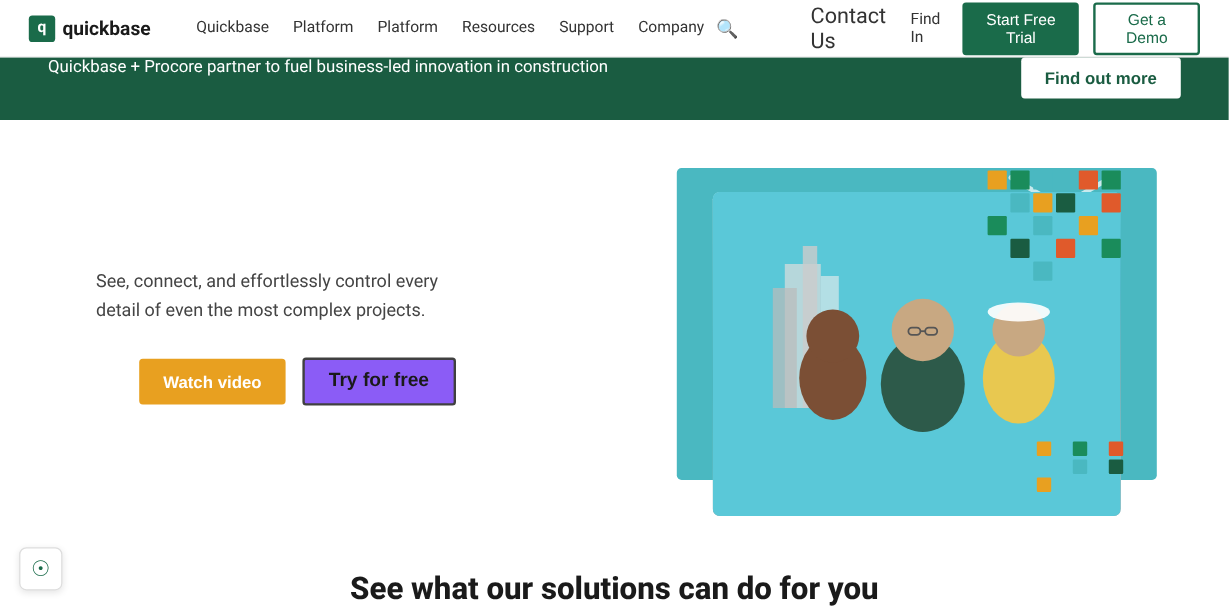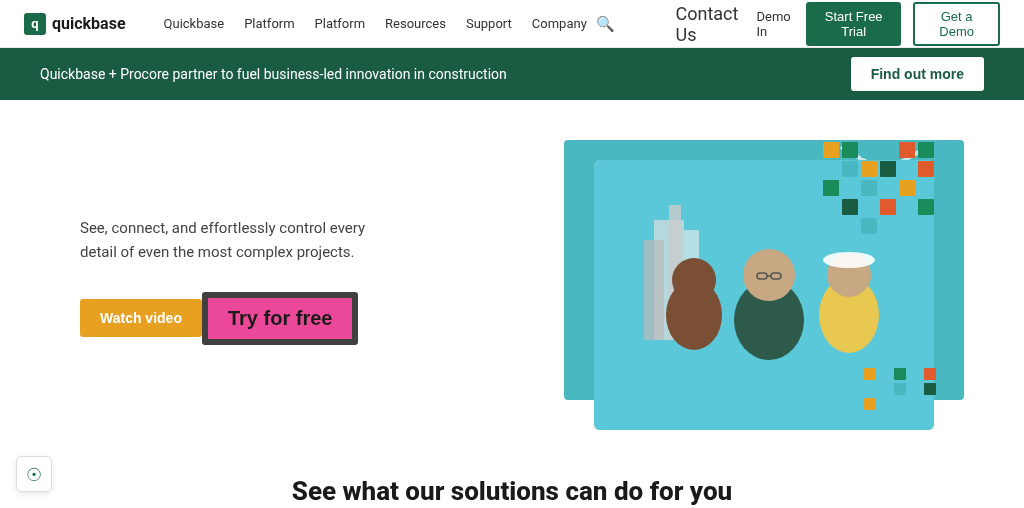--- a/index.html
+++ b/index.html
@@ -26,46 +26,46 @@
       background: #1a6b4a; color: #fff; border: none; padding: 7px 14px;
       font-size: 13px; border-radius: 3px; cursor: pointer; font-weight: 500;
     }
     .btn-demo {
       background: #fff; color: #1a6b4a; border: 2px solid #1a6b4a; padding: 5px 14px;
       font-size: 13px; border-radius: 3px; cursor: pointer; font-weight: 500;
     }
 
     
     .banner {
-      background: #1a5c41; color: #fff; display: flex; align-items: center;
+      background: #1a5c41; color: #fff; display: flex; align-items: flex-start;
       justify-content: space-between; padding: 0 40px; height: 52px;
     }
     .banner-text { font-size: 14px; }
     .btn-find-out {
       background: #fff; color: #1a5c41; border: none; padding: 9px 20px;
       font-size: 14px; font-weight: 700; border-radius: 3px; cursor: pointer; white-space: nowrap;
     }
 
     
     .hero {
       display: flex; align-items: center; padding: 40px 60px 20px 80px;
       min-height: 280px; position: relative; overflow: hidden;
     }
     .hero-content { flex: 0 0 420px; z-index: 2; }
     .hero-title { font-size: 36px; font-weight: 800; line-height: 1.2; margin-bottom: 18px; color: #1a1a1a; }
     .hero-title-accent { color: #1a8c5b; }
     .hero-desc { font-size: 15px; color: #444; line-height: 1.6; margin-bottom: 28px; max-width: 320px; }
-    .hero-buttons { display: flex; align-items: center; }
+    .hero-buttons { display: flex; gap: 14px; align-items: center; margin-left: 36px; }
     .btn-watch {
       background: #e8a020; color: #fff; border: none; padding: 11px 20px;
       font-size: 14px; font-weight: 600; border-radius: 3px; cursor: pointer;
     }
     .btn-try {
-      background: #ec4899; color: #1a1a1a; border: 6px solid #404040; padding: 9px 20px;
-      font-size: 20px; font-weight: 600; border-radius: 3px; cursor: pointer;
+      background: #8b5cf6; color: #1a1a1a; border: 2px solid #404040; padding: 9px 20px;
+      font-size: 16px; font-weight: 600; border-radius: 3px; cursor: pointer;
     }
 
     
     .hero-image-area {
       flex: 1; position: relative; display: flex; justify-content: flex-end;
       min-height: 280px; align-items: flex-end;
     }
     .hero-bg-rect {
       position: absolute; top: 0; right: 0; width: 400px; height: 260px;
       background: #4ab8c1; border-radius: 4px; z-index: 0;
@@ -137,21 +137,21 @@
     <a class="nav-link" href="#">Quickbase</a>
     <a class="nav-link" href="#">Platform</a>
     <a class="nav-link" href="#">Platform</a>
     <a class="nav-link" href="#">Resources</a>
     <a class="nav-link" href="#">Support</a>
     <a class="nav-link" href="#">Company</a>
   </div>
   <div class="nav-right">
     <span class="nav-search">🔍</span>
     <a class="nav-contact" href="#">Contact Us</a>
-    <a class="nav-signin" href="#">Demo In</a>
+    <a class="nav-signin" href="#">Find In</a>
     <button class="btn-trial">Start Free Trial</button>
     <button class="btn-demo">Get a Demo</button>
   </div>
 </nav>
 
 <div class="banner">
   <span class="banner-text">Quickbase + Procore partner to fuel business-led innovation in construction</span>
   <button class="btn-find-out">Find out more</button>
 </div>
 

